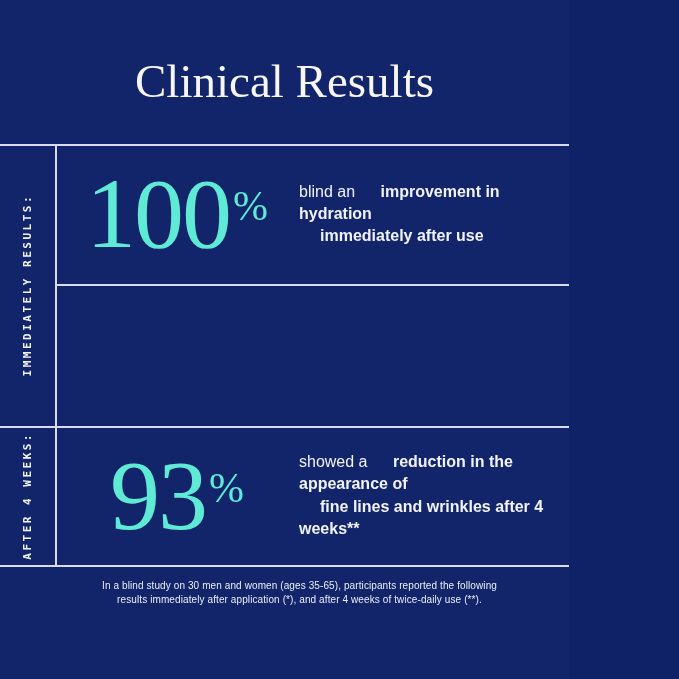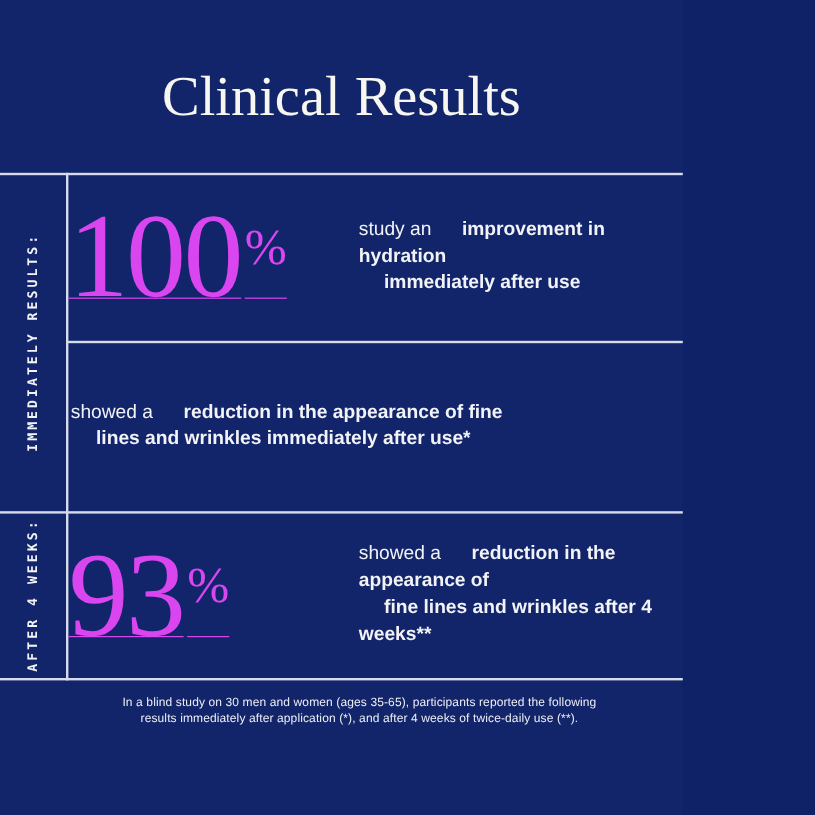--- a/index.html
+++ b/index.html
@@ -41,24 +41,23 @@
   .stat-row {
     position:absolute; left:57px; right:0;
     display:flex; align-items:center;
   }
   .stat-row-1 { top:144px; height:140px; }
   .stat-row-2 { top:284px; height:142px; }
   .stat-row-3 { top:426px; height:139px; }
 
   .stat-number {
     width:240px; flex:0 0 240px;
-    text-align:left; white-space:nowrap;
+    text-align:center; white-space:nowrap;
     font-family:"Liberation Serif", serif;
-    color:#d946ef;
-    text-decoration:underline;
+    color:#5eead4;
   }
   .stat-digits { font-size:100px; line-height:1; letter-spacing:-2px; }
   .stat-pct {
     font-size:42px; position:relative; top:-27px; margin-left:3px;
     letter-spacing:0;
   }
 
   .stat-desc {
     margin:0 0 0 2px; width:385px;
     font-size:16px; line-height:1.38;
@@ -91,30 +90,26 @@
   </div>
   <div class="rail-section rail-section-2">
     <span class="rail-label">AFTER 4 WEEKS:</span>
   </div>
 
   <div class="stat-row stat-row-1">
     <div class="stat-number">
       <span class="stat-digits">100</span><span class="stat-pct">%</span>
     </div>
     <p class="stat-desc">
-      <span class="line"><span>study an </span><b>improvement in hydration</b></span>
+      <span class="line"><span>blind an </span><b>improvement in hydration</b></span>
       <span class="line"><b>immediately after use</b></span>
     </p>
   </div>
 
   <div class="stat-row stat-row-2">
-    <p class="stat-desc">
-      <span class="line"><span>showed a </span><b>reduction in the appearance of fine</b></span>
-      <span class="line"><b>lines and wrinkles immediately after use*</b></span>
-    </p>
   </div>
 
   <div class="stat-row stat-row-3">
     <div class="stat-number">
       <span class="stat-digits">93</span><span class="stat-pct">%</span>
     </div>
     <p class="stat-desc">
       <span class="line"><span>showed a </span><b>reduction in the appearance of</b></span>
       <span class="line"><b>fine lines and wrinkles after 4 weeks**</b></span>
     </p>

